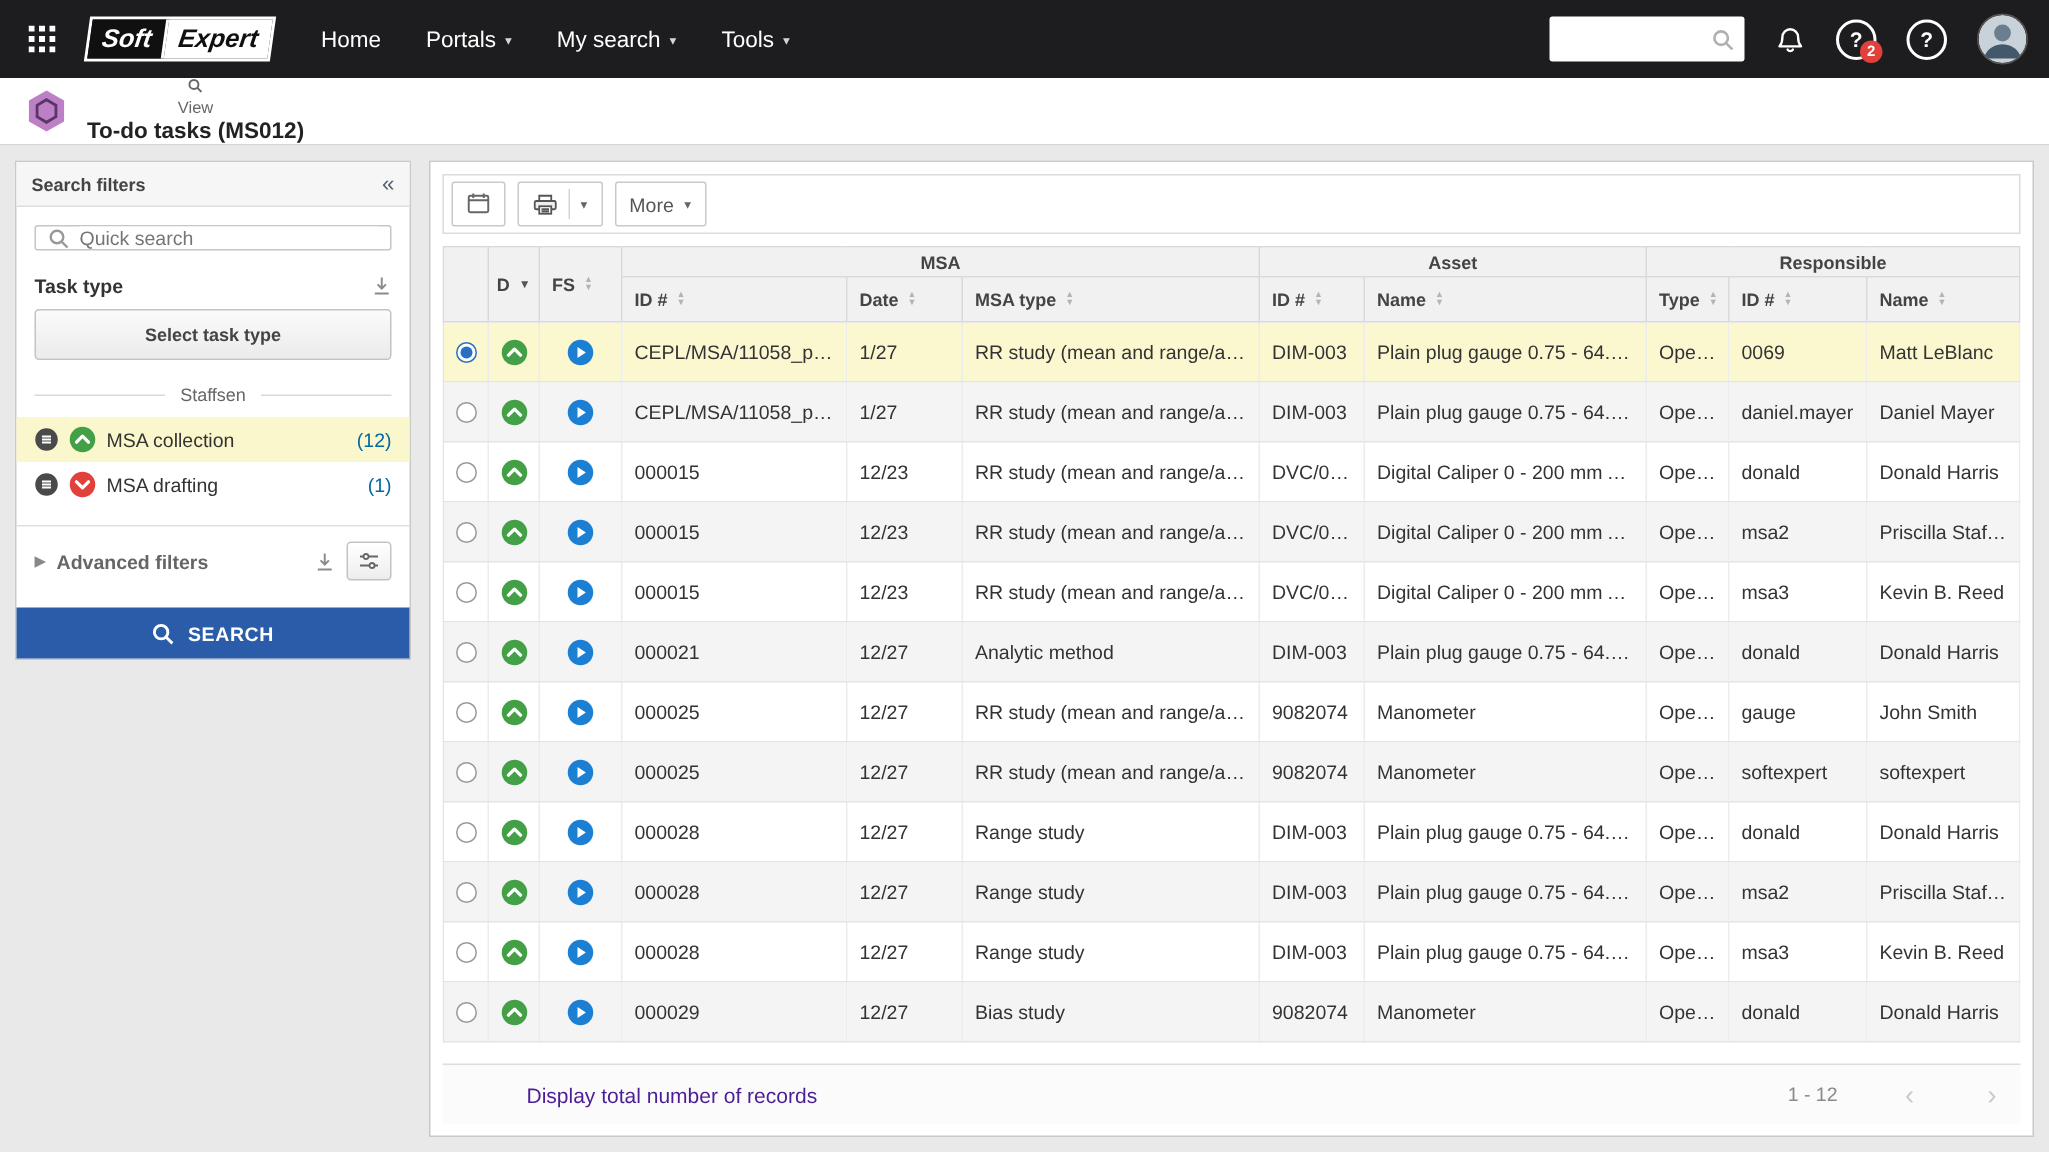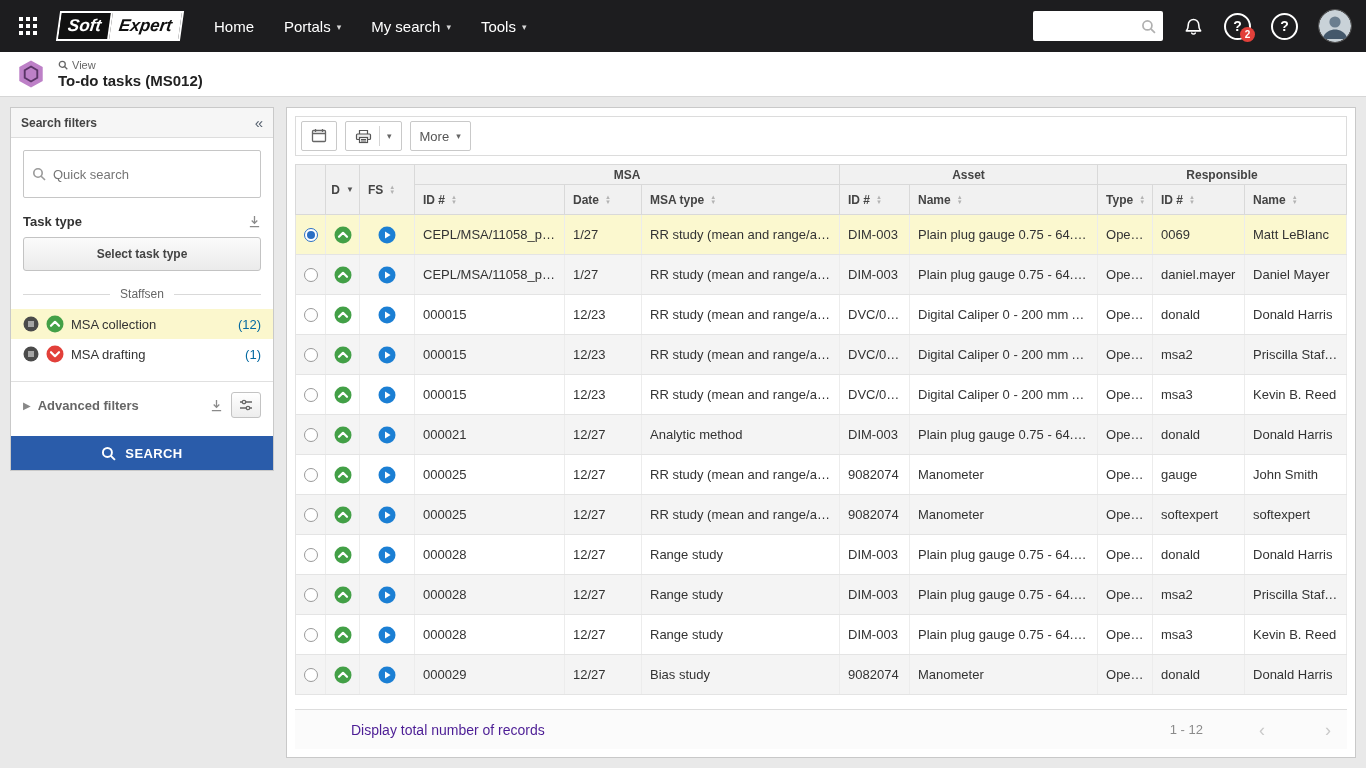--- a/index.html
+++ b/index.html
@@ -18,33 +18,33 @@
   .top-right { margin-left:auto; display:flex; align-items:center; gap:20px; }
   .top-search { width:130px; height:30px; background:#fff; border-radius:2px; display:flex; align-items:center; padding:0 7px; }
   .top-search input { border:0; outline:0; flex:1; min-width:0; font-size:13px; font-family:inherit; }
   .round-icon { width:27px; height:27px; border:2px solid #fff; border-radius:50%; color:#fff; display:flex; align-items:center; justify-content:center; font-weight:bold; font-size:14px; cursor:pointer; position:relative; }
   .badge { position:absolute; right:-6px; bottom:-4px; min-width:15px; height:15px; background:#e2403a; border-radius:8px; color:#fff; font-size:10px; font-weight:bold; display:flex; align-items:center; justify-content:center; padding:0 3px; }
   .avatar { width:34px; height:34px; border-radius:50%; overflow:hidden; cursor:pointer; border:1px solid #555; }
 
   
   .page-header { height:45px; background:#fff; border-bottom:1px solid #d6d6d6; display:flex; align-items:center; padding:0 16px; gap:12px; }
   .hex-icon { width:30px; height:30px; }
-  .ph-text .view-line { display:flex; align-items:center; gap:4px; font-size:11px; color:#666; }
+  .ph-text .view-line { display:flex; align-items:center; gap:4px; font-size:11px; color:#666;flex-direction:column; }
   .ph-text .title { font-size:15px; font-weight:bold; color:#222; margin-top:1px; }
 
   
   .content { display:flex; align-items:flex-start; gap:12px; padding:10px; height:671px; }
 
   
   .sidebar { width:264px; background:#fff; border:1px solid #c9c9c9; }
   .sb-header { height:30px; display:flex; align-items:center; justify-content:space-between; padding:0 10px; border-bottom:1px solid #ddd; background:#f6f6f6; }
   .sb-title { font-size:12px; font-weight:bold; color:#444; }
   .collapse { color:#55606e; cursor:pointer; font-size:15px; line-height:1; }
   .sb-pad { padding:12px 12px 0; }
-  .qs { display:flex; align-items:center; border:1px solid #c6c6c6; border-radius:2px; height:48px; padding:0 8px; gap:7px; background:#fff; }
+  .qs { display:flex; align-items:center; border:1px solid #c6c6c6; border-radius:2px; height:17px; padding:0 8px; gap:7px; background:#fff; }
   .qs input { border:0; outline:0; flex:1; min-width:0; font-size:13px; color:#555; font-family:inherit; }
   .tt-head { display:flex; align-items:center; justify-content:space-between; margin:16px 0 8px; }
   .tt-title { font-weight:bold; font-size:13px; color:#333; }
   .icon-plain { cursor:pointer; display:flex; align-items:center; }
   .btn-select { width:100%; height:34px; background:linear-gradient(#fbfbfb,#ebebeb); border:1px solid #c3c3c3; border-radius:3px; font-weight:bold; font-size:12px; color:#444; cursor:pointer; font-family:inherit; }
   .exec-divider { display:flex; align-items:center; gap:10px; color:#666; font-size:12px; margin:16px 12px 8px; }
   .exec-divider::before, .exec-divider::after { content:""; flex:1; height:1px; background:#d9d9d9; }
   .tt-item { display:flex; align-items:center; gap:7px; padding:6px 12px; font-size:13px; cursor:pointer;justify-content:center; }
   .tt-item.selected { background:#fbf7cd; }
   .tt-label { color:#333; }
@@ -80,21 +80,21 @@
   tbody tr.selected { background:#fbf8cf; }
   td.cell-icon { text-align:center; padding:0; }
   .radio { display:inline-block; width:14px; height:14px; border:1px solid #9a9a9a; border-radius:50%; background:#fff; position:relative; cursor:pointer; vertical-align:middle; }
   .radio.checked { border-color:#2a6fc4; }
   .radio.checked::after { content:""; position:absolute; inset:2px; border-radius:50%; background:#2a6fc4; }
   .icw { display:inline-flex; vertical-align:middle; cursor:pointer; }
   .icw svg { display:block; }
 
   .grid-footer { flex-shrink:0; border-top:1px solid #ddd; height:40px; display:flex; align-items:center; padding:0 12px; background:#fbfbfb; }
   .total-link { color:#4c1d95; font-size:14px; cursor:pointer;margin-left:44px; }
-  .pager { margin-left:auto; display:flex; align-items:center; gap:52px; }
+  .pager { margin-left:auto; display:flex; align-items:center; gap:41px; }
   .pg-range { color:#8b8b8b; font-size:13px; }
   .pg-arrow { color:#c9c9c9; font-size:18px; line-height:1; cursor:default; padding:0 4px; }
 </style>
 </head>
 <body>
 
 <header class="topbar">
   <div class="apps-btn">
     <svg width="18" height="18" viewBox="0 0 18 18" fill="#fff">
       <rect x="0" y="0" width="4" height="4"></rect>

